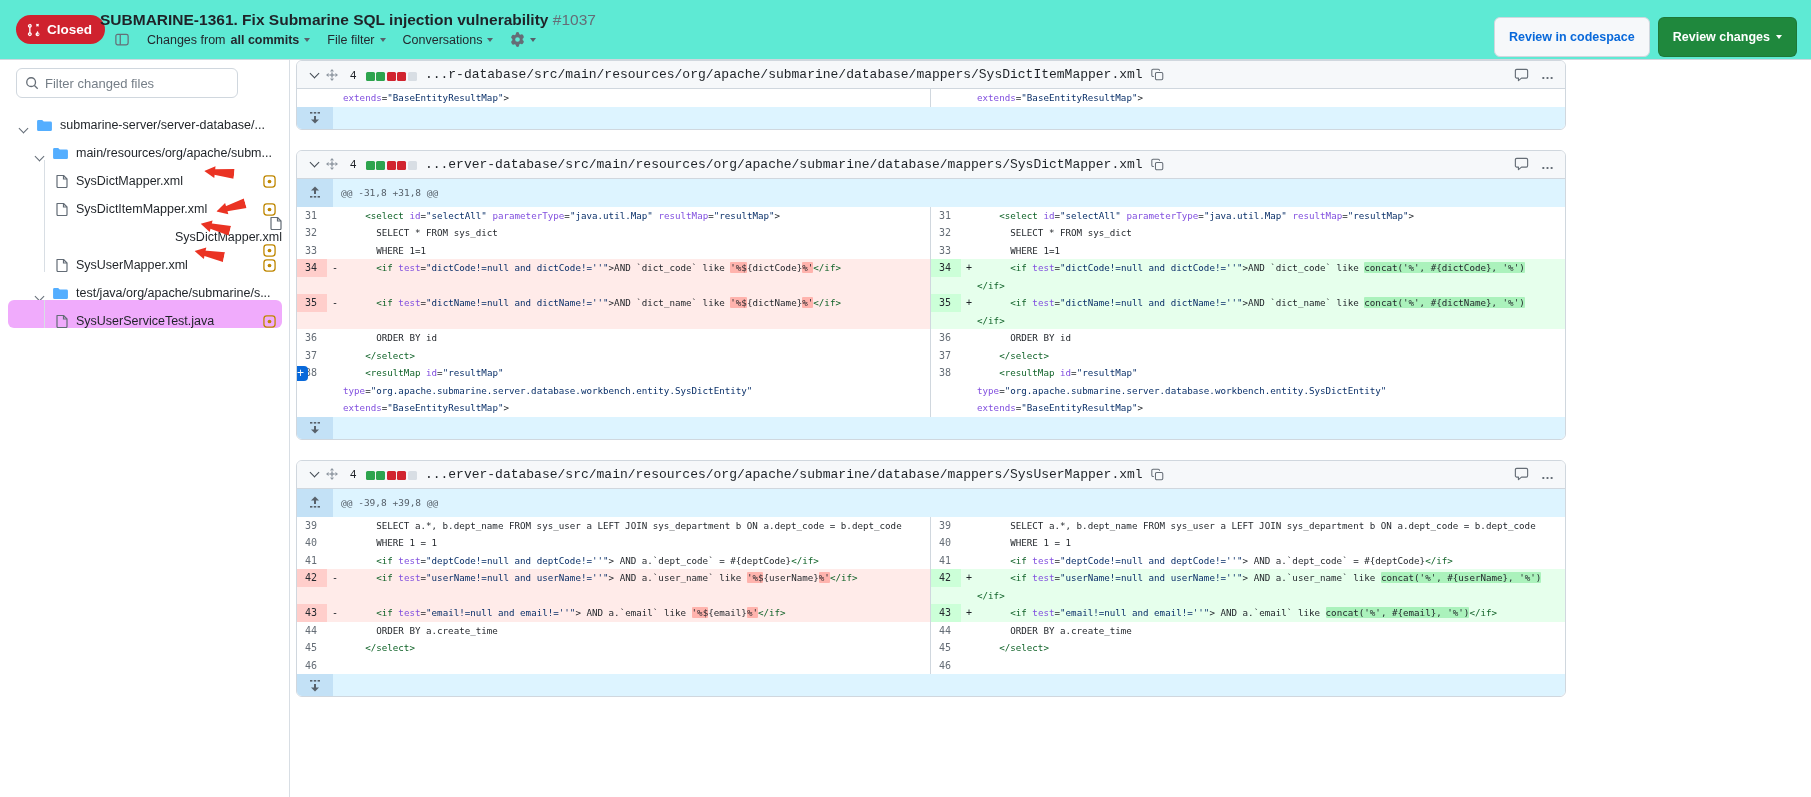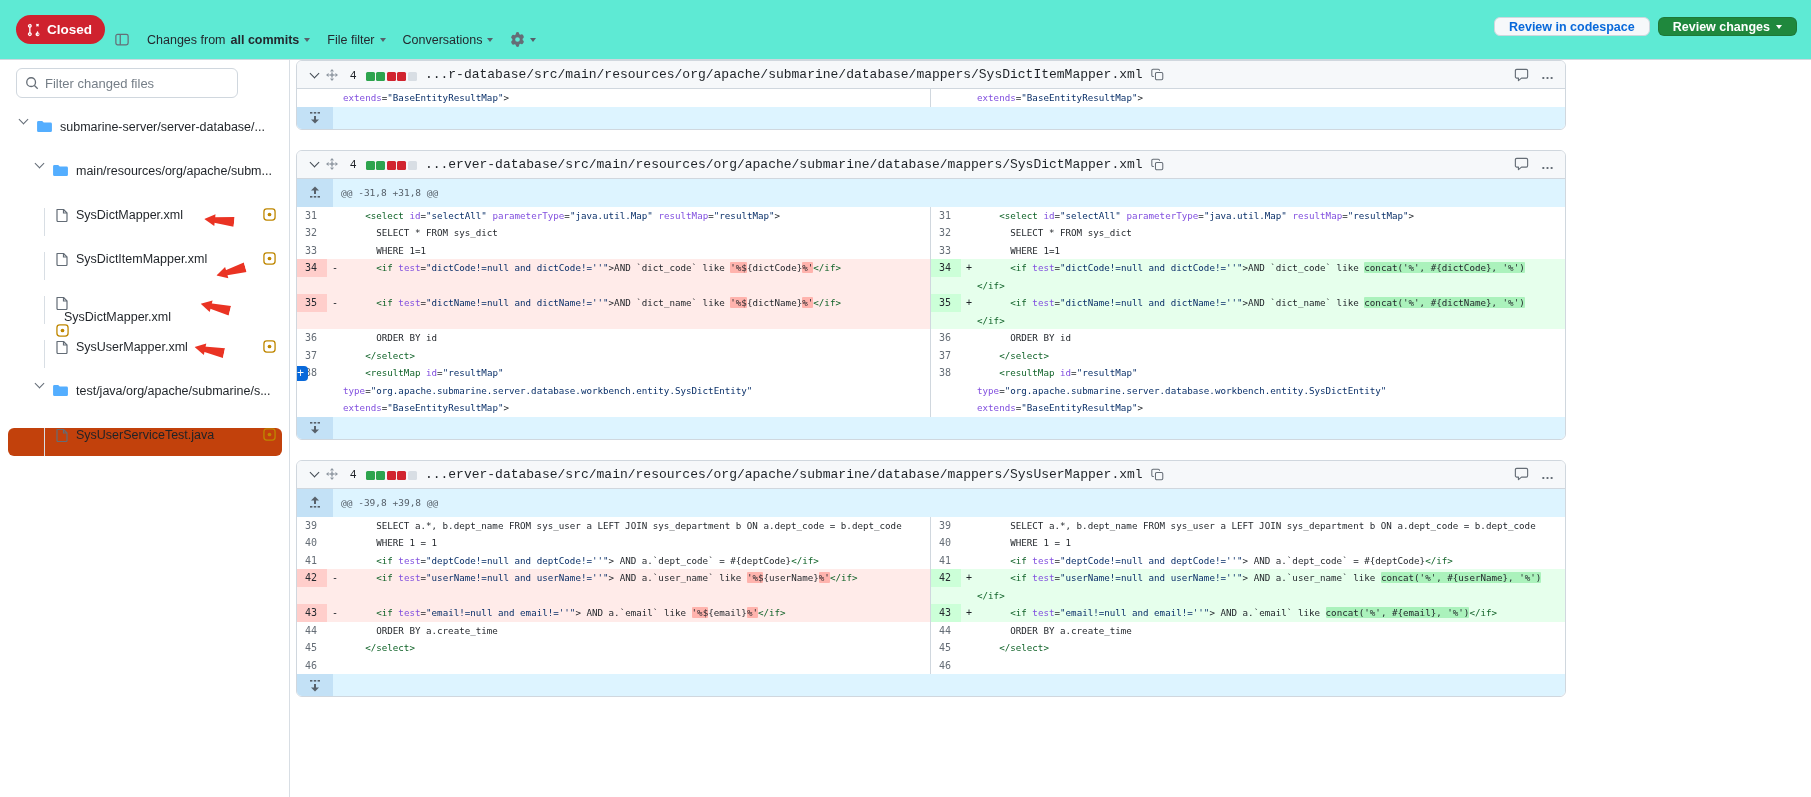--- a/index.html
+++ b/index.html
@@ -13,38 +13,38 @@
          gap:6px; background:#cf222e; color:#fff; border-radius:15px; padding:0 13px 0 11px;
          font-size:13.5px; font-weight:bold; }
   .pr-title { position:absolute; left:100px; top:11px; font-size:15.5px; font-weight:bold; white-space:nowrap; }
   .pr-num { font-weight:normal; color:#656d76; }
   .controls { position:absolute; left:114px; top:32px; display:flex; align-items:center; gap:17px;
               font-size:12.5px; color:#24292f; }
   .menu-item { display:flex; align-items:center; gap:5px; cursor:pointer; }
   .caret { display:inline-block; width:0; height:0; border-left:3.5px solid transparent;
            border-right:3.5px solid transparent; border-top:4px solid #57606a; }
   .actions { position:absolute; right:14px; top:17px; display:flex; gap:8px; }
-  .btn { height:19px; border-radius:6px; font-size:12.5px; font-weight:bold; display:flex;
+  .btn { height:40px; border-radius:6px; font-size:12.5px; font-weight:bold; display:flex;
          align-items:center; gap:6px; padding:0 14px; cursor:pointer; }
   .btn-codespace { background:#f6f8fa; border:1px solid #d0d7de; color:#0969da; }
   .btn-review { background:#1f883d; border:1px solid rgba(27,31,36,.15); color:#fff; }
   .btn-review .caret { border-top-color:#fff; }
 
   
   .sidebar { position:absolute; left:0; top:60px; width:290px; height:737px; background:#fff;
              border-right:1px solid #d8dee4; }
   .filter-box { position:absolute; left:16px; top:8px; width:222px; height:30px; border:1px solid #d0d7de;
              border-radius:6px; display:flex; align-items:center; padding:0 8px; gap:6px; background:#fff; }
   .filter-box input { border:none; outline:none; flex:1; font-size:13px; color:#1f2328;
              font-family:"Liberation Sans", sans-serif; }
   .filter-box input::placeholder { color:#757e87; }
   .tree { position:absolute; left:0; top:44px; width:290px; }
-  .tree-row { height:28px; display:flex; align-items:flex-start; position:relative; font-size:12.5px;
-             cursor:pointer; margin:16px 8px; border-radius:6px; }
-  .tree-row.sel { background:#c2410c; }
+  .tree-row { height:28px; display:flex; align-items:flex-end; position:relative; font-size:12.5px;
+             cursor:pointer; margin:0 8px; border-radius:6px; }
+  .tree-row.sel { background:#f0abfc; }
   .tree-row .guide { position:absolute; left:36px; top:0; width:1px; height:28px; background:#d8dee4; }
   .chev { width:7px; height:7px; border-right:1.6px solid #636c76; border-bottom:1.6px solid #636c76;
           transform:rotate(45deg); margin-top:-4px; flex:none; }
   .t-ico { flex:none; display:flex; align-items:center; }
   .t-label { margin-left:8px; white-space:nowrap; }
   .t-spacer { flex:1; }
   .mod-badge { flex:none; margin-right:6px; }
   .arrow-anno { position:absolute; pointer-events:none; }
 
   
@@ -93,20 +93,24 @@
 <body>
 
 <div class="hdr">
   <div class="state-badge">
     <span style="display:flex">
       <svg width="14" height="14" viewBox="0 0 16 16" fill="#fff">
         <path d="M3.25 1a2.25 2.25 0 0 1 .75 4.372v5.256a2.251 2.251 0 1 1-1.5 0V5.372A2.251 2.251 0 0 1 3.25 1Zm0 1.5a.75.75 0 1 0 0 1.5.75.75 0 0 0 0-1.5Zm0 9.5a.75.75 0 1 0 0 1.5.75.75 0 0 0 0-1.5ZM12.75 10.75a2.25 2.25 0 1 1-1.5 0v-.5a.75.75 0 0 1 1.5 0ZM12 12.75a.75.75 0 1 0 1.5 0 .75.75 0 0 0-1.5 0ZM10.72 2.28a.75.75 0 0 1 1.06-1.06L12 1.44l.22-.22a.75.75 0 1 1 1.06 1.06l-.22.22.22.22a.75.75 0 1 1-1.06 1.06L12 3.56l-.22.22a.75.75 0 1 1-1.06-1.06l.22-.22Z"></path>
       </svg>
     </span>
     <span>Closed</span>
+  </div>
+  <div class="pr-title">
+    <span>SUBMARINE-1361. Fix Submarine SQL injection vulnerability</span>
+    <span class="pr-num">#1037</span>
   </div>
   <div class="controls">
     <span style="display:flex;cursor:pointer">
       <svg width="16" height="14" viewBox="0 0 16 16" fill="none" stroke="#656d76" stroke-width="1.4">
         <rect x="1" y="1.5" width="14" height="12" rx="2"></rect>
           <line x1="6" y1="1.5" x2="6" y2="13.5"></line>
       </svg>
     </span>
     <span class="menu-item">
       <span>Changes from</span>

